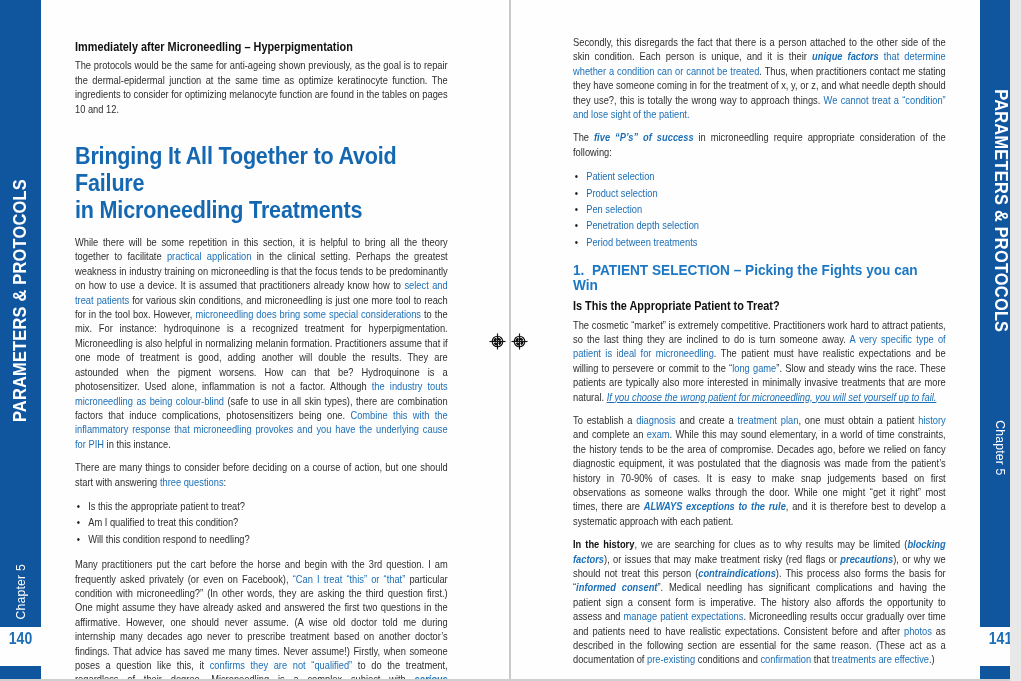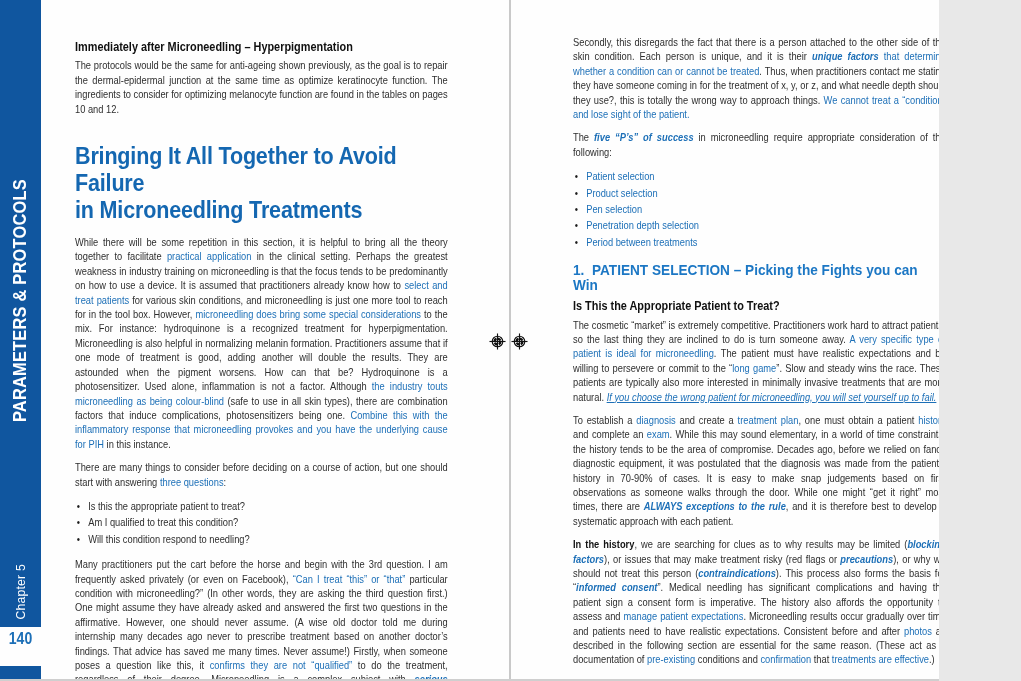--- a/index.html
+++ b/index.html
@@ -1,16 +1,16 @@
 <!DOCTYPE html>
 <html><head>
 <meta charset="utf-8">
 <style>
   html,body{margin:0;padding:0;background:#e8e8e8;}
-  #spread{position:relative;width:939px;height:681px;background:#fefefe;overflow:hidden;
+  #spread{position:relative;width:1010px;height:681px;background:#fefefe;overflow:hidden;
           font-family:"Liberation Sans",sans-serif;}
   
   .side-bar{position:absolute;top:0;width:41px;height:627px;background:#10569F;}
   #bar-left{left:0;}
   #bar-right{left:980px;}
   .bottom-block{position:absolute;top:666px;width:41px;height:15px;background:#10569F;}
   #bottom-block-left{left:0;}
   #bottom-block-right{left:980px;}
   .rot-label{position:absolute;width:627px;height:41px;color:#ffffff;}
   #rot-left{left:0;top:627px;transform:rotate(-90deg) scaleX(.94);transform-origin:0 0;}

